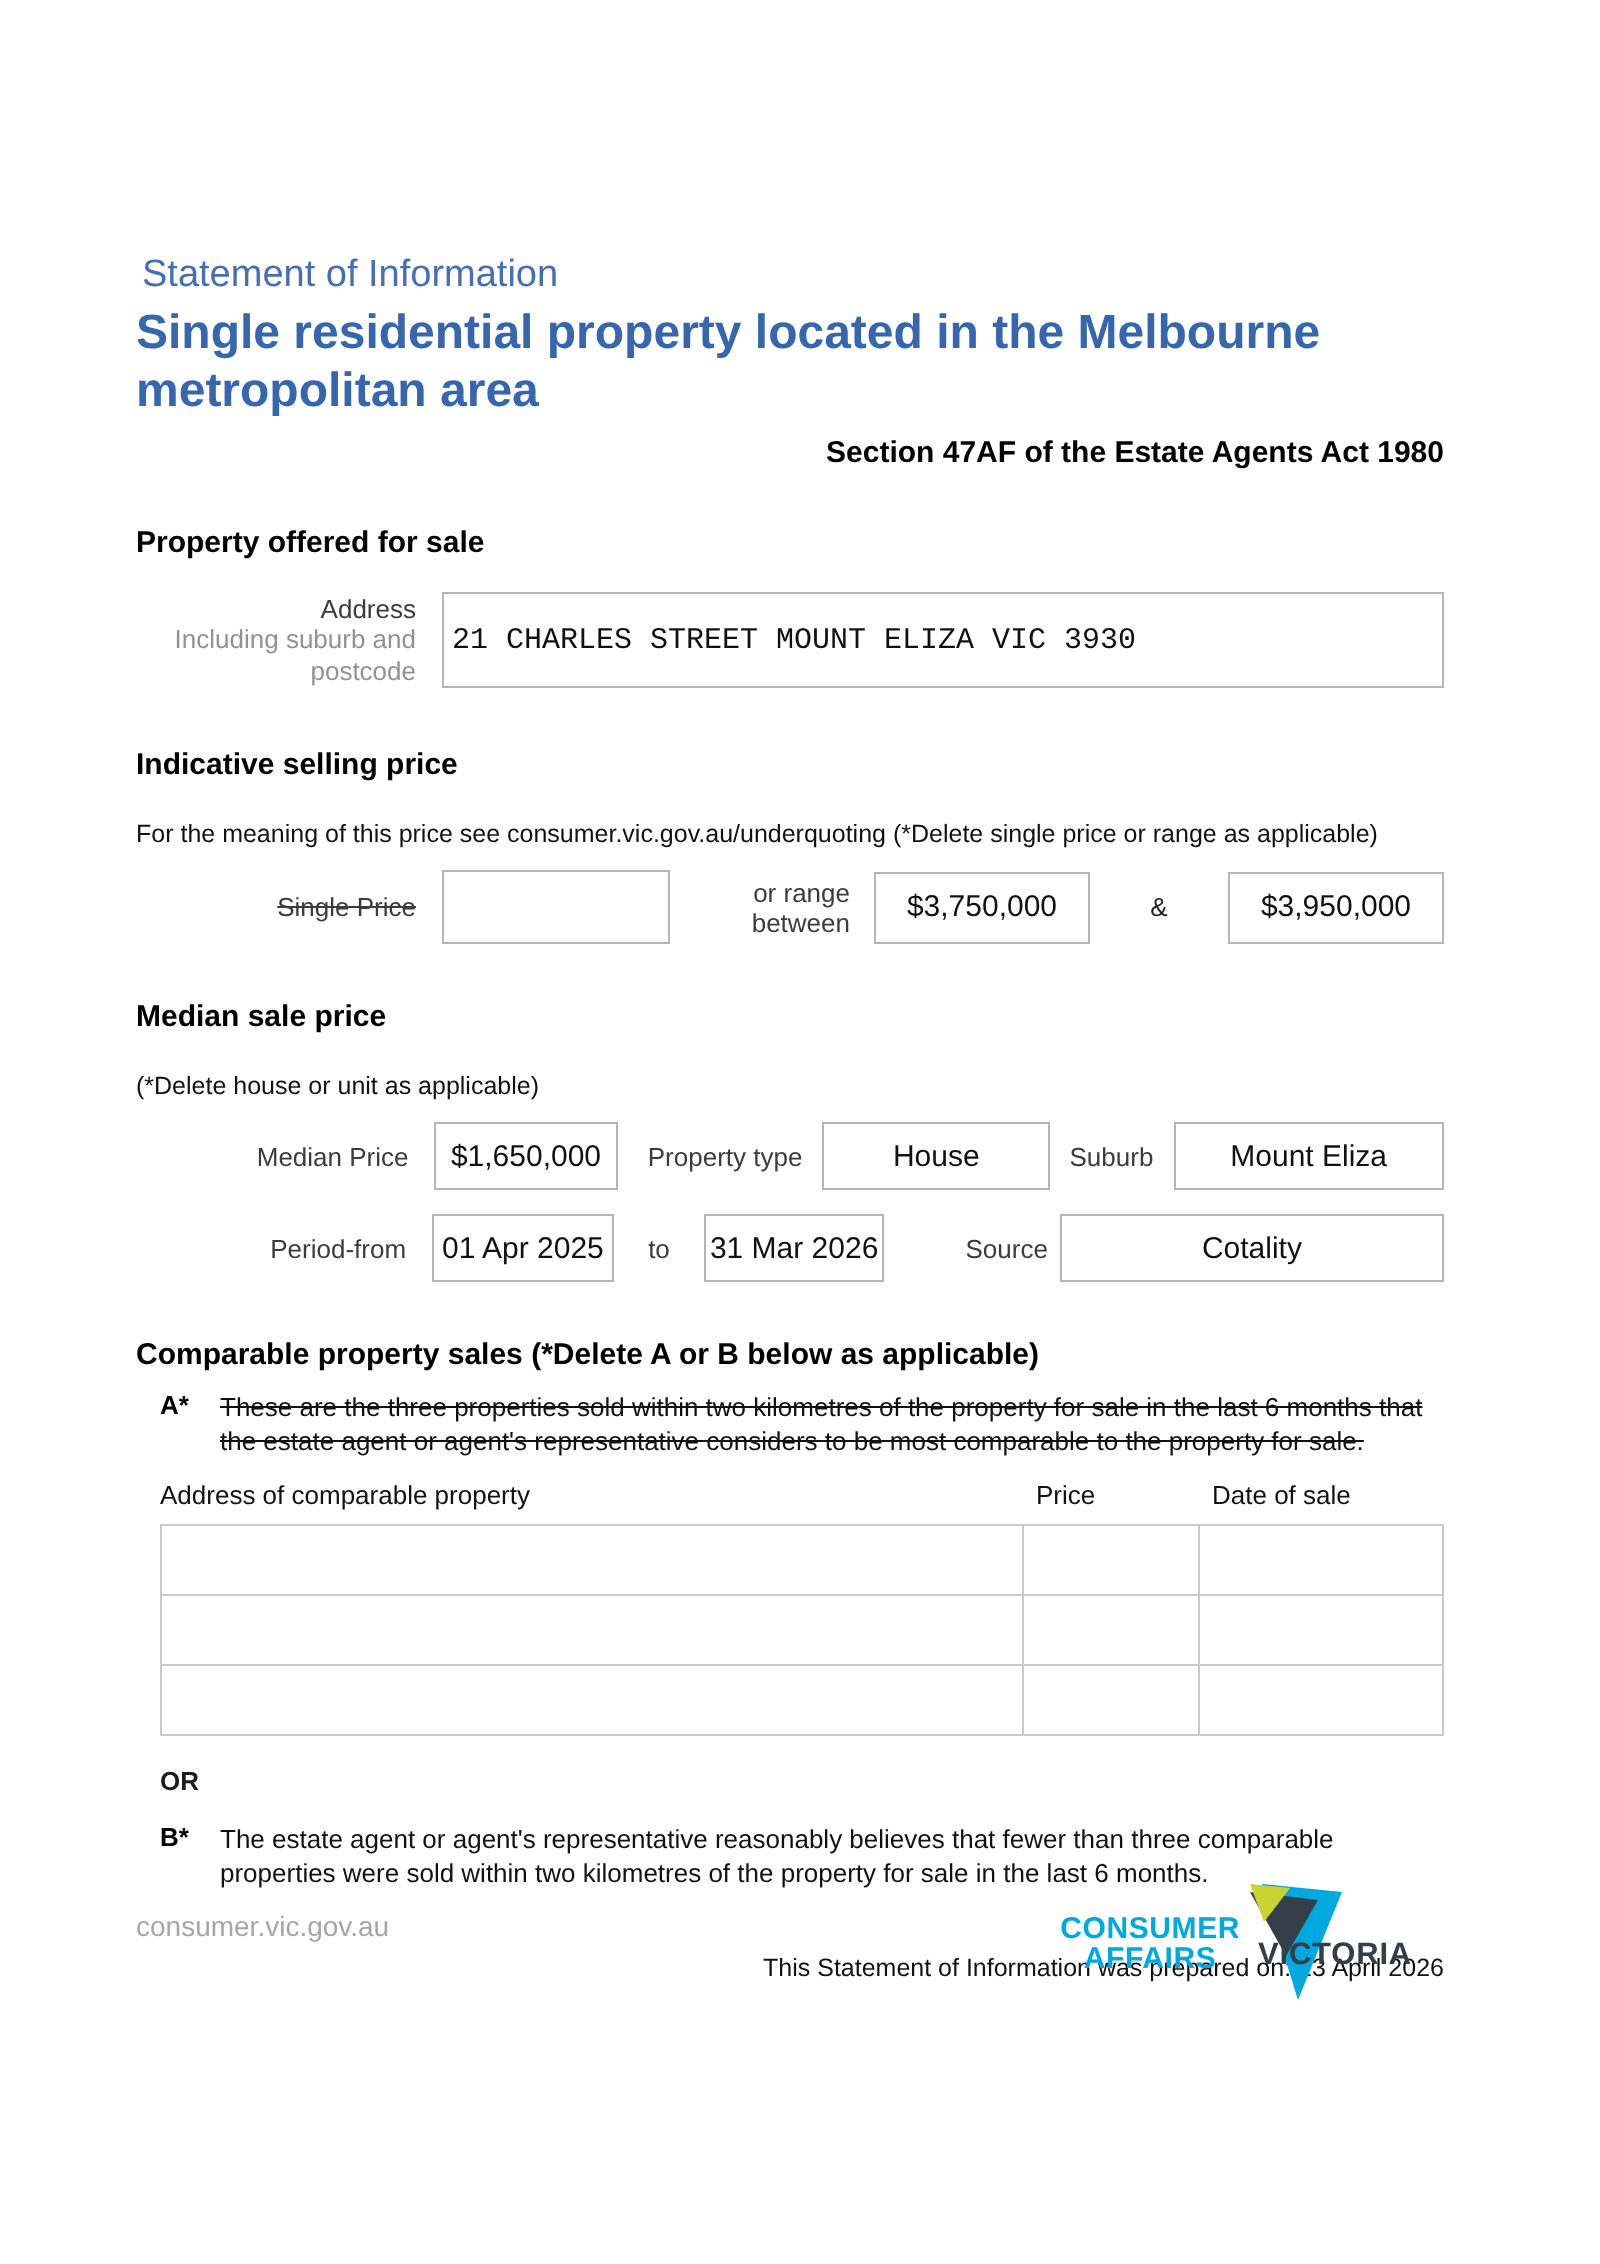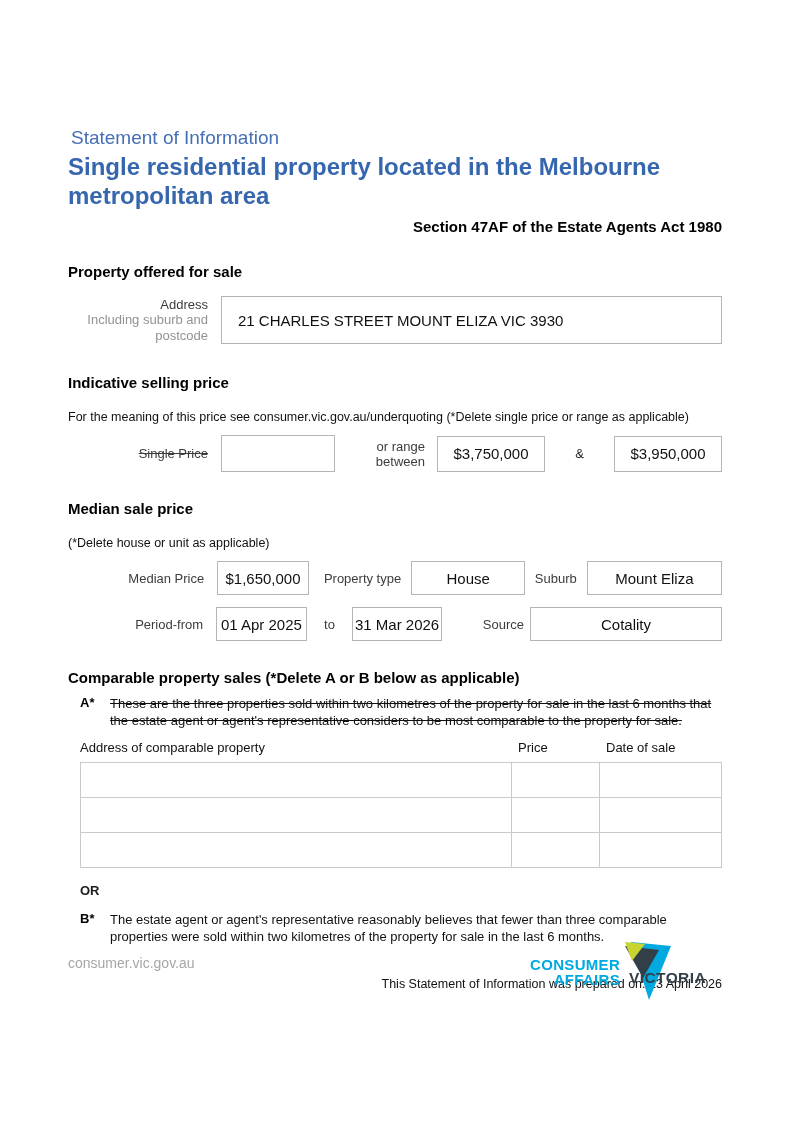--- a/index.html
+++ b/index.html
@@ -24,21 +24,21 @@
   
   .frow { display:flex; align-items:center; }
   .lbl { font-size:13px; color:#3c3c3c; text-align:right; }
   .lbl-col { width:140px; margin-right:13px; text-align:right; }
   .sub-lbl { font-size:13px; color:#929292; line-height:16px; }
   .box {
     border:1px solid #b5b5b5; background:#fff;
     display:flex; align-items:center; justify-content:center;
     font-size:15px; color:#111;
   }
-  .box.left-text { justify-content:flex-start; padding-left:16px; }
+  .box.left-text { justify-content:flex-start; padding-left:4px;font-family:Liberation Mono, monospace; }
   .strike { text-decoration:line-through; }
 
   
   .address-row { margin-top:16px; align-items:center; }
   .address-box { flex:1; height:48px; }
 
   
   .price-row { margin-top:11px; }
   .single-box { width:114px; height:37px; }
   .range-lbl { width:90px; margin-right:12px; line-height:15px; }
@@ -73,21 +73,21 @@
   table.cmp td.c1 { width:432px; }
   table.cmp td.c2 { width:88px; }
   table.cmp td.c3 { width:122px; }
   .or-lbl { font-size:13px; font-weight:700; margin-top:15px; padding-left:12px; }
   .prepared { text-align:right; font-size:12.5px; color:#111; margin-top:32px; }
 
   
   .footer { position:absolute; left:68px; right:94px; top:942px; display:flex; justify-content:space-between; align-items:flex-start; }
   .footer-url { color:#a6a6a6; font-size:14px; margin-top:13px; }
   .logo { display:flex; align-items:flex-end; height:58px; position:relative; }
-  .logo-names { display:flex; flex-direction:column; align-items:flex-end; margin-bottom:13px; }
+  .logo-names { display:flex; flex-direction:column; align-items:center; margin-bottom:13px; }
   .logo-names span { color:#00a9e0; font-weight:700; font-size:15px; line-height:15px; letter-spacing:0.3px; }
   .logo-mark { position:relative; height:58px; display:flex; align-items:flex-end; margin-left:9px; }
   .logo-mark svg { position:absolute; left:-6px; top:0; }
   .victoria-text { position:relative; margin-bottom:13px; color:#333f48; font-weight:700; font-size:15.5px; letter-spacing:0.4px; z-index:1; }
 </style>
 </head>
 <body>
 
 <div class="page">
 

